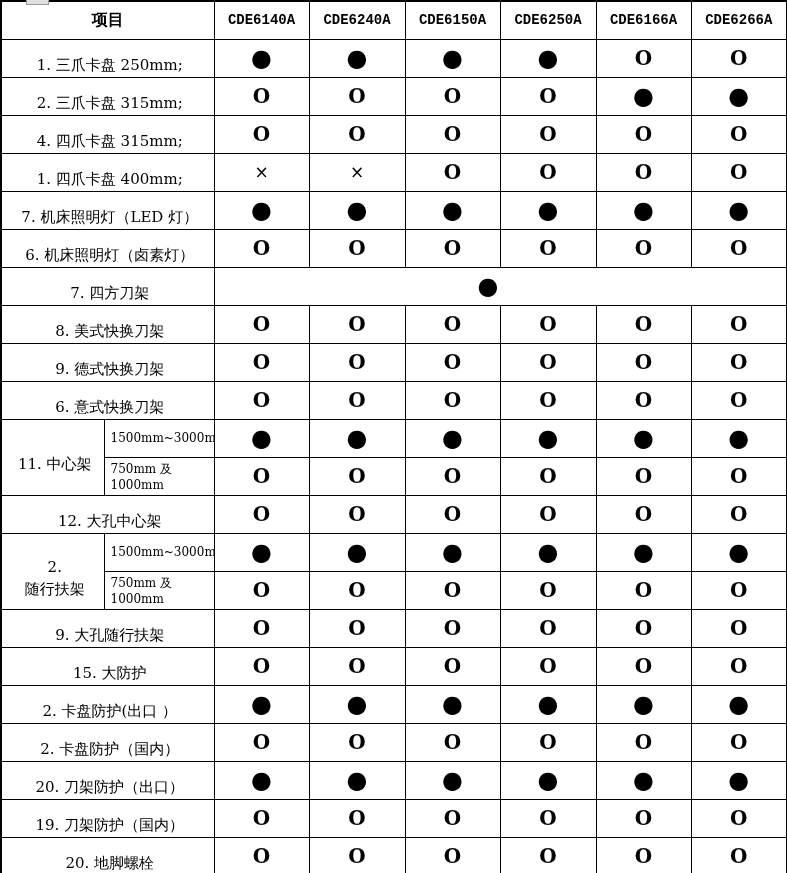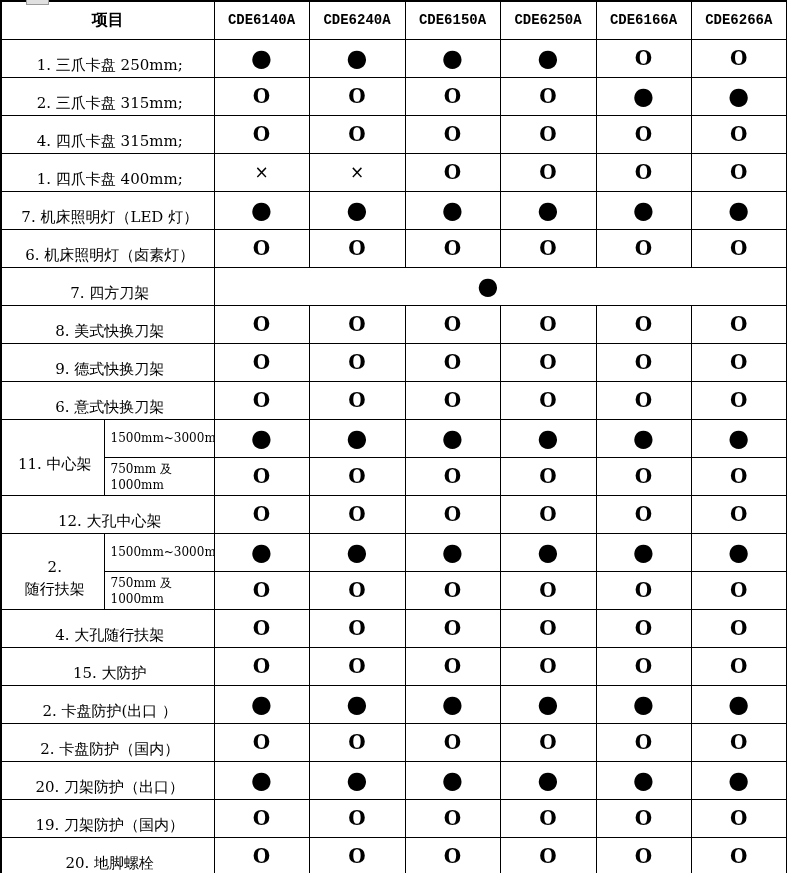--- a/index.html
+++ b/index.html
@@ -206,21 +206,21 @@
     <td class="spec">750mm 及 1000mm</td>
     <td class="val s-o">O</td>
     <td class="val s-o">O</td>
     <td class="val s-o">O</td>
     <td class="val s-o">O</td>
     <td class="val s-o">O</td>
     <td class="val s-o">O</td>
   </tr>
 
   <tr>
-    <td class="label" colspan="2">4. 大孔随行扶架</td>
+    <td class="label" colspan="2">9. 大孔随行扶架</td>
     <td class="val s-o">O</td>
     <td class="val s-o">O</td>
     <td class="val s-o">O</td>
     <td class="val s-o">O</td>
     <td class="val s-o">O</td>
     <td class="val s-o">O</td>
   </tr>
 
   <tr>
     <td class="label" colspan="2">15. 大防护</td>

